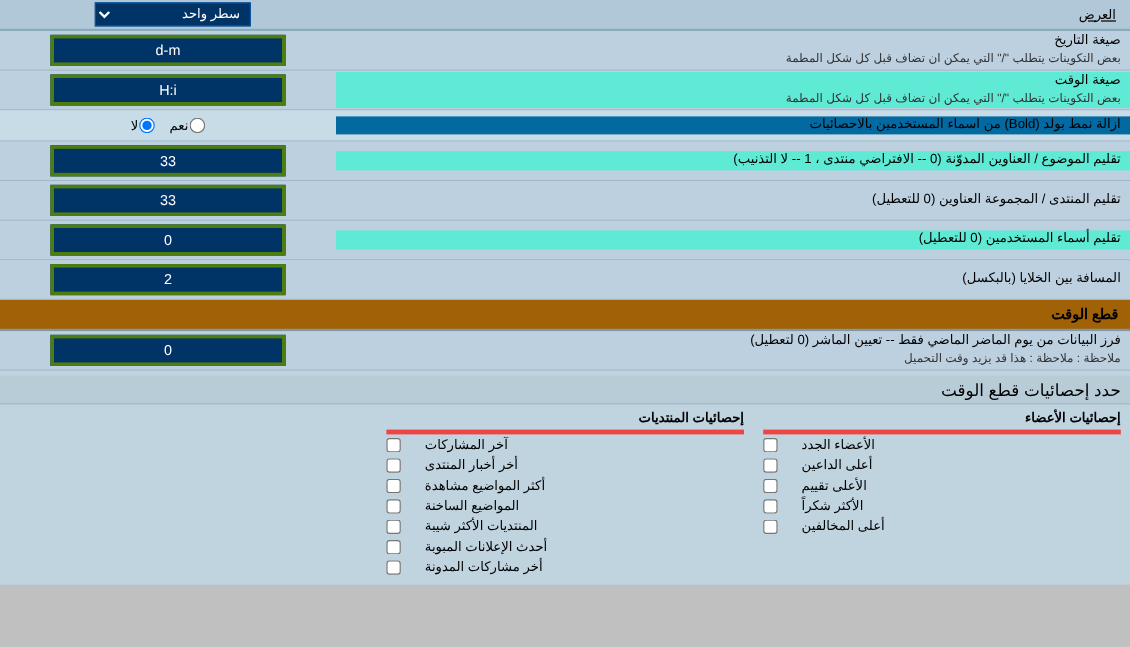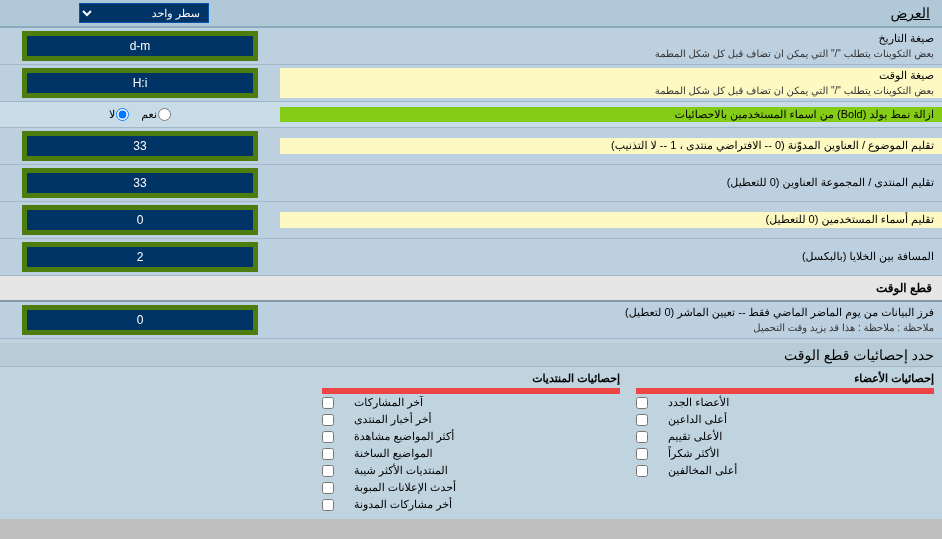--- a/index.html
+++ b/index.html
@@ -40,42 +40,42 @@
       min-width: 280px;
       display: flex;
       align-items: center;
       justify-content: center;
       padding: 3px 6px;
     }
 
     .input-field {
       background: #003366;
       color: #fff;
-      border: 5px solid #4d7c0f;
+      border: 3px solid #4d7c0f;
       padding: 3px 8px;
       font-size: 12px;
       text-align: center;
-      width: 236px;
+      width: 196px;
       direction: ltr;
     }
 
     
     .header-row {
       display: flex;
       align-items: center;
       background: #b0c8d8;
       border-bottom: 2px solid #8aabbd;
       min-height: 26px;
       padding: 2px 4px;
     }
 
     .header-label {
       flex: 1;
       padding: 3px 8px;
-      font-size: 14px;
+      font-size: 11px;
       color: #000;
       text-decoration: underline;
     }
 
     .header-select-area {
       width: 280px;
       display: flex;
       align-items: center;
       justify-content: center;
     }
@@ -93,21 +93,21 @@
     
     .radio-row {
       display: flex;
       align-items: center;
       background: #c8dce8;
       border-bottom: 1px solid #a0b8c8;
       min-height: 26px;
     }
 
     .radio-row .row-label {
-      background: #84cc16;
+      background: #0369a1;
     }
 
     .radio-area {
       width: 280px;
       display: flex;
       align-items: center;
       justify-content: center;
       gap: 12px;
       padding: 3px 6px;
     }
@@ -115,21 +115,21 @@
     .radio-option {
       display: flex;
       align-items: center;
       gap: 1px;
       font-size: 11px;
       color: #000;
     }
 
     
     .section-header {
-      background: #e5e5e5;
+      background: #a16207;
       border-bottom: 2px solid #8098a8;
       padding: 5px 10px;
       font-weight: bold;
       font-size: 12px;
       text-align: right;
       color: #000;
     }
 
     
     .bottom-section {
@@ -162,21 +162,21 @@
       flex: 1;
       padding: 2px 8px;
     }
 
     .bottom-col-header {
       font-weight: bold;
       font-size: 11px;
       text-align: right;
       padding: 3px 0;
       color: #000;
-      border-bottom: 6px solid #ef4444;
+      border-bottom: 4px solid #ef4444;
     }
 
     .checkbox-item {
       display: flex;
       align-items: center;
       gap: 20px;
       padding: 2px 0;
       font-size: 11px;
       color: #000;
       justify-content: flex-end;
@@ -197,21 +197,21 @@
     .row:nth-child(even) .row-label,
     .row:nth-child(even) {
       background: #bdd0e0;
     }
 
     .row-alt {
       background: #bdd0e0;
     }
 
     .row-alt .row-label {
-      background: #fef9c3;
+      background: #5eead4;
     }
   </style>
 </head>
 <body>
 
 <div class="main-container">
 
   <div class="header-row">
     <div class="header-label">العرض</div>
     <div class="header-select-area">

